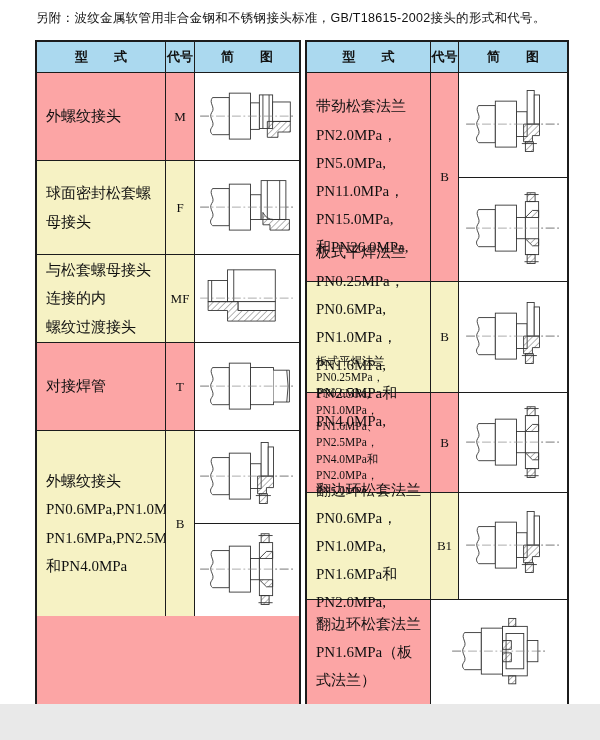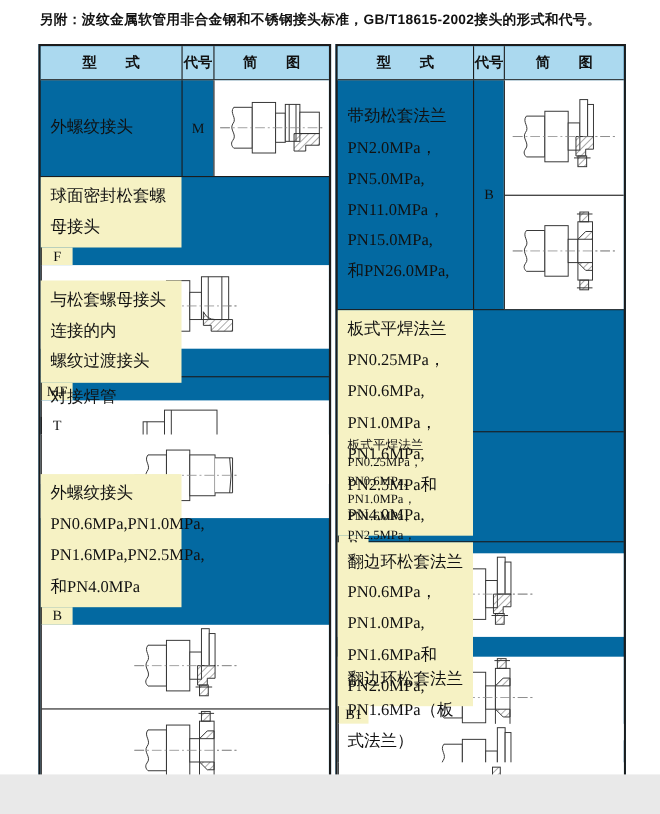--- a/index.html
+++ b/index.html
@@ -8,34 +8,34 @@
     --border:#1c1c1c;
     --strip:#e9e9e9;
   }
   html,body{margin:0;padding:0;}
   body{
     width:600px;height:740px;position:relative;background:#ffffff;
     font-family:"Liberation Serif", serif;color:#111;overflow:hidden;
   }
   .title{
     position:absolute;left:36px;top:10px;width:540px;
-    font-family:"Liberation Sans", sans-serif;font-weight:bold;
+    font-family:"Liberation Sans", sans-serif;font-weight:normal;
     font-size:12.5px;letter-spacing:0.3px;
   }
   .tables{position:absolute;left:35px;top:40px;display:flex;}
-  .tbl{border:2px solid var(--border);background:#0369a1;}
+  .tbl{border:2px solid var(--border);background:#fca5a5;}
   .tbl.left{width:262px;margin-right:4px;}
   .tbl.right{width:260px;}
   .thead{display:flex;height:30px;background:var(--header-bg);border-bottom:1px solid var(--border);}
   .thead .cell{
     display:flex;align-items:center;justify-content:center;
     font-family:"Liberation Sans", sans-serif;font-weight:600;font-size:13px;
   }
   .trow{display:flex;}
-  .trow + .trow{border-top:1px solid var(--border);flex-direction:column;}
+  .trow + .trow{border-top:1px solid var(--border);}
   .cell{box-sizing:border-box;}
   .cell + .cell{border-left:1px solid var(--border);}
   .type{
     display:flex;align-items:center;padding:4px 6px 4px 9px;
     font-size:15px;line-height:1.88;white-space:pre-line;
   }
   .type.tight{line-height:1.42;font-size:11.5px;}
   .code{
     display:flex;align-items:center;justify-content:center;
     font-size:13px;

